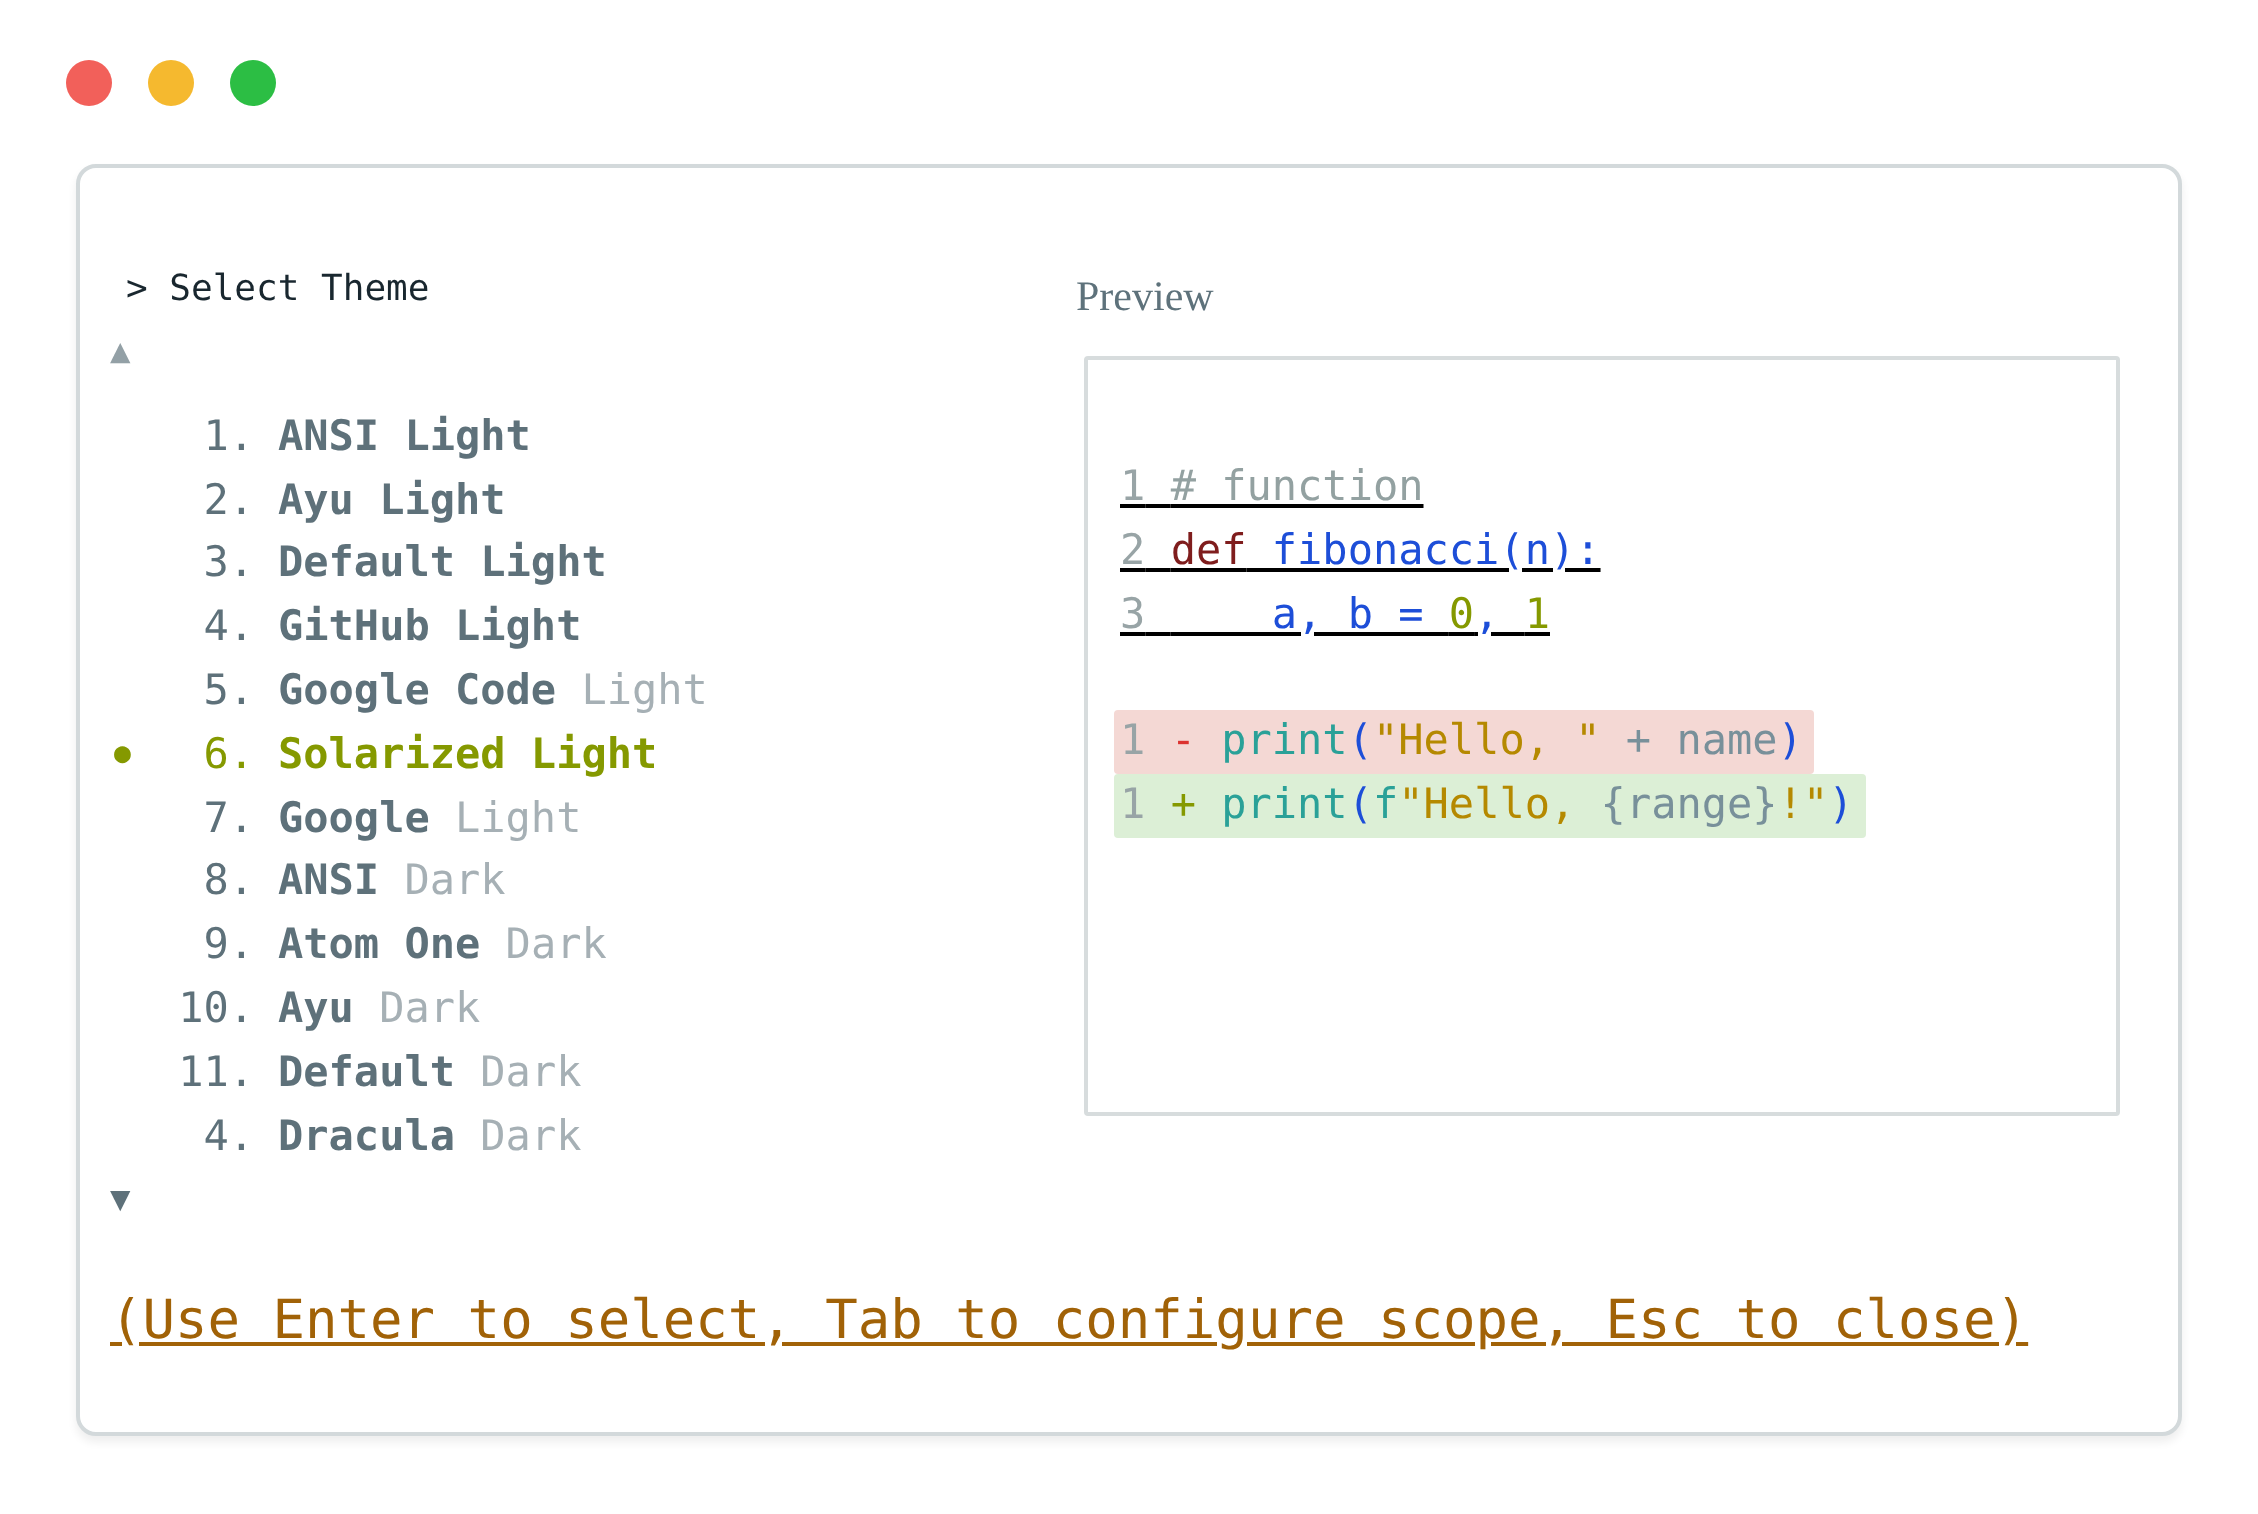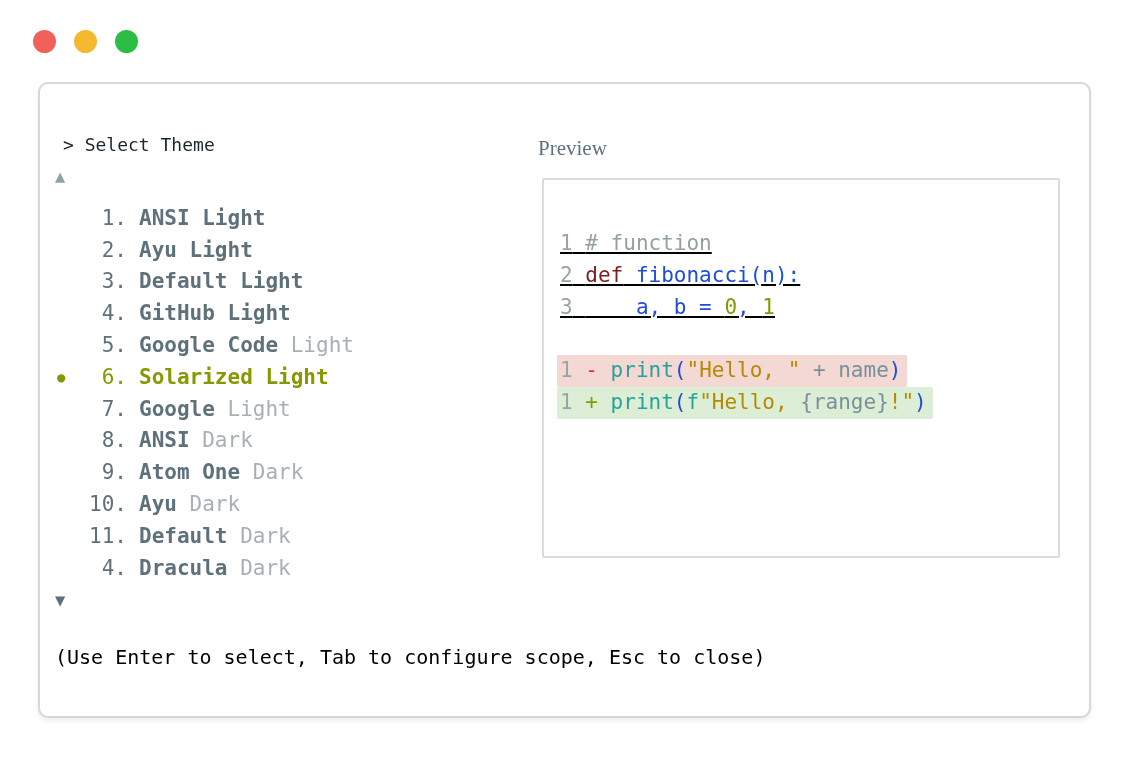--- a/index.html
+++ b/index.html
@@ -29,21 +29,21 @@
 
   .list{position:absolute;left:0;top:118px;}
   .row{display:flex;align-items:center;height:31.8px;font-size:21px;white-space:pre;}
   .bullet{display:inline-block;width:49px;padding-left:17px;box-sizing:border-box;
           font-size:14px;color:#859900;}
   .num{display:inline-block;width:38px;text-align:right;color:#5e717a;}
   .name{margin-left:12px;color:#5e717a;font-weight:bold;}
   .suffix{color:#a6b0b5;}
   .row.selected .num,.row.selected .name{color:#859900;}
 
-  .help{position:absolute;left:15px;top:561px;font-size:20px;color:#000000;white-space:pre;}
+  .help{position:absolute;left:15px;top:561px;font-size:27px;color:#a16207;white-space:pre;text-decoration:underline;}
 
   
   .preview-pane{
     position:absolute;left:502px;top:94px;width:514px;height:376px;
     border:2px solid #d7dcdd;border-radius:2px;background:#fff;text-decoration:underline;
   }
   .code{padding-top:48px;font-size:21px;}
   .cline{white-space:pre;line-height:31.8px;height:31.8px;padding-left:16px;}
   .lnum{color:#98a4a6;}
   .bg{display:inline-block;padding:0 6px 0 3px;margin-left:-3px;border-radius:2px;}

